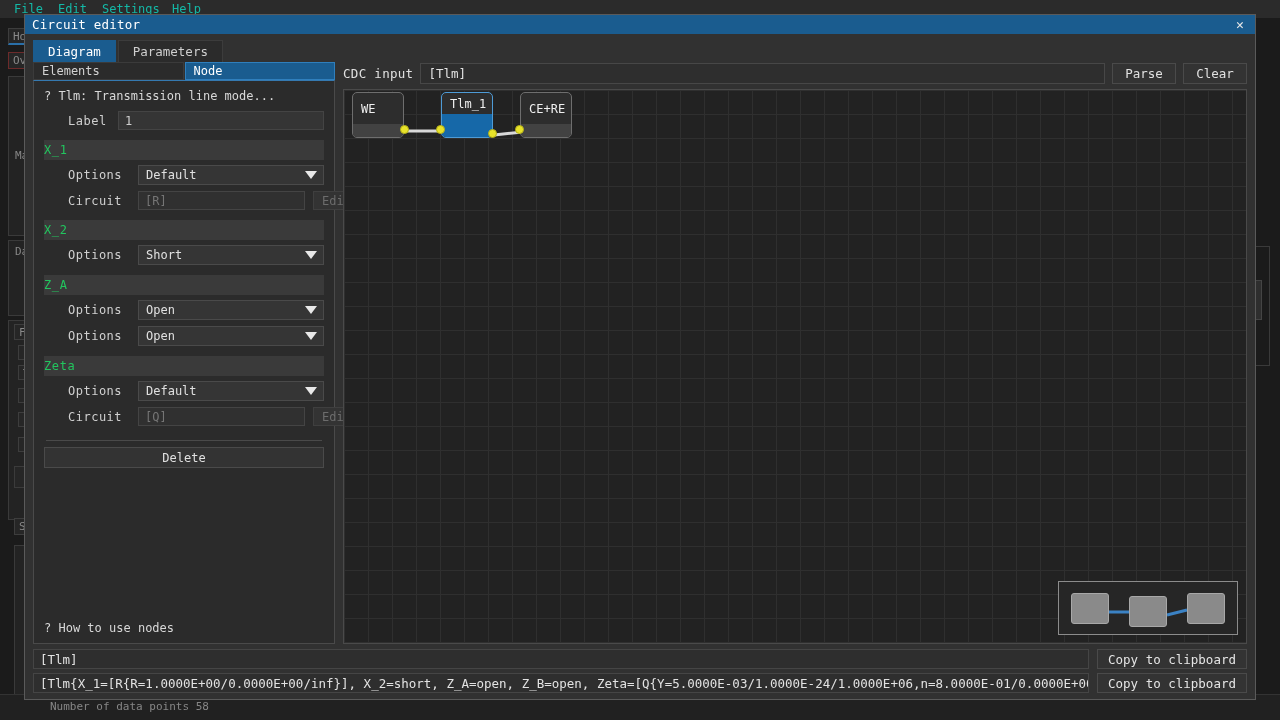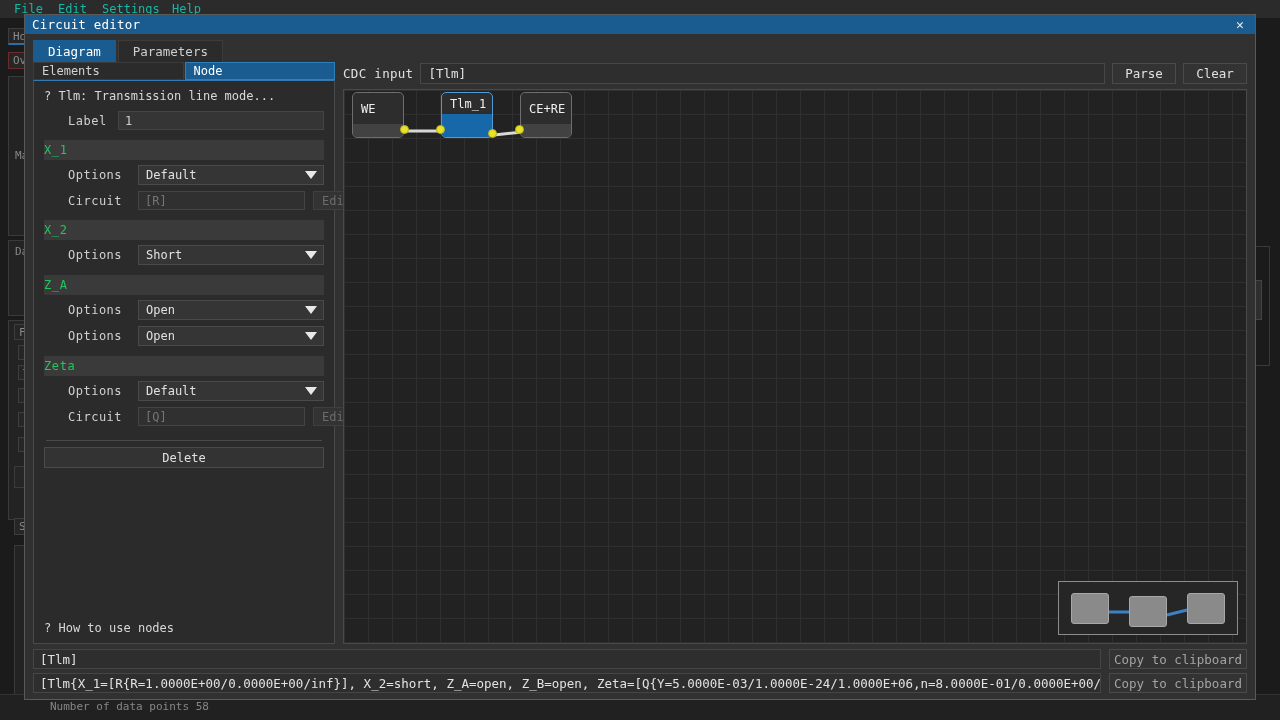--- a/index.html
+++ b/index.html
@@ -193,22 +193,22 @@
   
   .outputs { flex: none; padding: 5px 8px 6px 8px; display: flex; flex-direction: column; gap: 4px; }
   .outrow { display: flex; gap: 8px; align-items: center; }
   .outfield {
     flex: 1; height: 20px; background: #2e2e2e; border: 1px solid #454545;
     color: #e2e2e2; font-size: 12.5px; padding: 0 6px; overflow: hidden;
     white-space: nowrap; display: flex; align-items: center;
     font-family: "DejaVu Sans Mono", monospace;
   }
   .outbtn {
-    width: 138px; height: 20px; background: #333; border: 1px solid #4a4a4a;
-    color: #a3a3a3; font-size: 12.5px; display: flex; align-items: center;
+    width: 150px; height: 20px; background: #333; border: 1px solid #4a4a4a;
+    color: #e5e5e5; font-size: 12.5px; display: flex; align-items: center;
     justify-content: center; cursor: pointer; flex: none;
     font-family: "DejaVu Sans Mono", monospace;
   }
 </style>
 </head>
 <body>
 
 <div id="root">
 
   <div class="bg-menubar">

